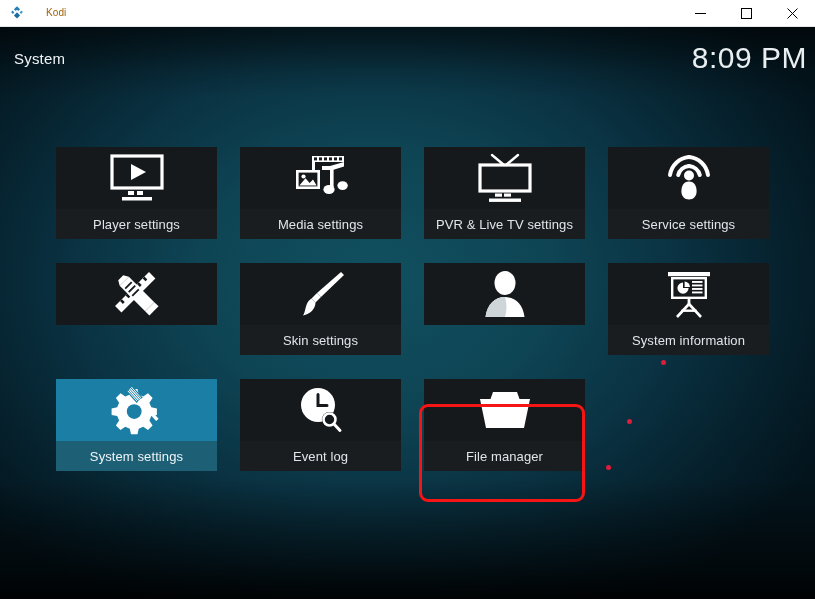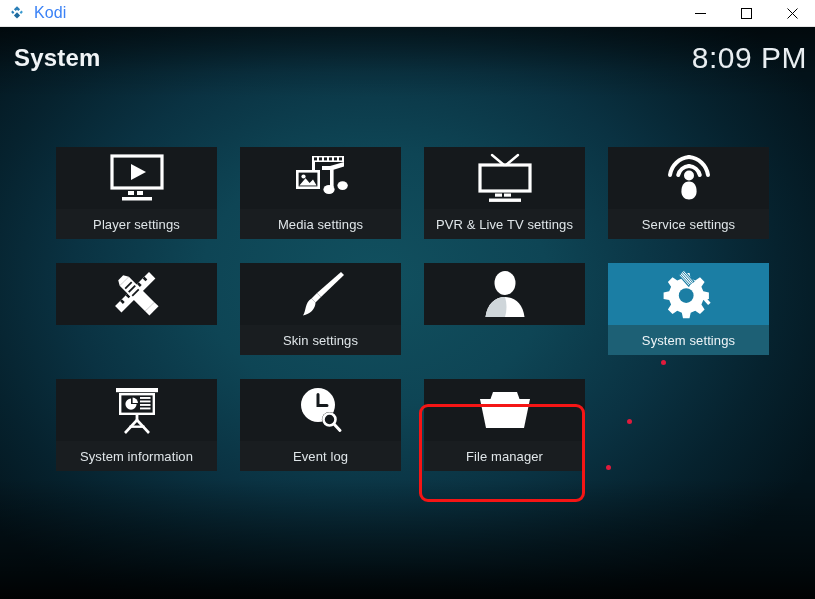--- a/index.html
+++ b/index.html
@@ -30,25 +30,26 @@
     align-items: center;
   }
   .tb-icon {
     width: 16px; height: 16px;
     margin-left: 9px; margin-right: 9px;
     position: relative;
     flex: 0 0 auto;
   }
   .tb-icon svg { display: block; }
   .tb-title {
-    font-size: 16px;
-    color: #3b82f6;
+    font-size: 10px;
+    color: #a16207;
     letter-spacing: 0.1px;
     line-height: 1;
     flex: 0 0 auto;
+    margin-left: 12px;
   }
   .tb-spacer { flex: 1 1 auto; }
   .tb-btn {
     width: 46px; height: 26px;
     display: flex; align-items: center; justify-content: center;
     flex: 0 0 auto;
     color: #000;
   }
   .tb-btn svg { display: block; }
 
@@ -84,22 +85,22 @@
     position: absolute;
     left: 0; top: 0;
     width: 815px; height: 62px;
     z-index: 3;
     display: flex;
     align-items: center;
     justify-content: space-between;
   }
   .page-title {
     margin-left: 14px;
-    font-size: 24px;
-    font-weight: 700;
+    font-size: 15px;
+    font-weight: 400;
     color: #f0f4f6;
     letter-spacing: 0.2px;
   }
   .clock {
     margin-right: 8px;
     font-size: 30px;
     font-weight: 400;
     color: #e9eef1;
     letter-spacing: 0.5px;
   }
@@ -310,56 +311,56 @@
       <div class="tile">
         <div class="tile-icon-area">
           <svg width="48" height="50" viewBox="0 0 48 50">
             <ellipse cx="24" cy="14" rx="10.5" ry="12" fill="#fff"></ellipse>
             <path d="M24 28 C34 28 42 35 43.5 48 L4.5 48 C6 35 14 28 24 28 Z" fill="#fff"></path>
             <path d="M24 28 C26 34 26 42 24 48 L4.5 48 C6 35 14 28 24 28 Z" fill="#cfd6da"></path>
           </svg>
         </div>
       </div>
 
-      <div class="tile selected">
-        <div class="tile-icon-area">
-          <svg width="54" height="50" viewBox="0 0 54 50">
-            <path d="M21 4 L27.5 4 L28.7 9.6 L33.2 11.5 L38 8.3 L42.6 12.9 L39.4 17.7 L41.3 22.2 L46.9 23.4 L46.9 29.9 L41.3 31.1 L39.4 35.6 L42.6 40.4 L38 45 L33.2 41.8 L28.7 43.7 L27.5 49.3 L21 49.3 L19.8 43.7 L15.3 41.8 L10.5 45 L5.9 40.4 L9.1 35.6 L7.2 31.1 L1.6 29.9 L1.6 23.4 L7.2 22.2 L9.1 17.7 L5.9 12.9 L10.5 8.3 L15.3 11.5 L19.8 9.6 Z" fill="#fff"></path>
-            <circle cx="24.2" cy="26.6" r="7.4" fill="#1b7ea4"></circle>
-            <g transform="rotate(-42 34 20)">
-              <rect x="30.5" y="-2" width="7" height="15" fill="#fff" stroke="#1b7ea4" stroke-width="1.1"></rect>
-              <path d="M32.2 -2 L32.2 13 M34 -2 L34 13 M35.8 -2 L35.8 13" stroke="#1b7ea4" stroke-width="0.9"></path>
-              <rect x="31.6" y="13" width="4.8" height="4" fill="#fff"></rect>
-              <rect x="32.3" y="17" width="3.4" height="23" fill="#fff"></rect>
-            </g>
-          </svg>
-        </div>
-        <div class="tile-label">System settings</div>
-      </div>
-
       <div class="tile">
         <div class="tile-icon-area">
           <svg width="52" height="50" viewBox="0 0 52 50">
             <rect x="5" y="3" width="42" height="4.2" fill="#fff"></rect>
             <rect x="8" y="8" width="36" height="22" fill="#fff"></rect>
             <rect x="10.4" y="10.4" width="31.2" height="17.2" fill="#15191c"></rect>
             <path d="M20 13.5 A5.6 5.6 0 1 0 25.6 19.1 L20 19.1 Z" fill="#fff"></path>
             <path d="M21.6 12.6 A5.6 5.6 0 0 1 27 18 L21.6 18 Z" fill="#fff"></path>
             <rect x="29" y="12" width="10.5" height="1.9" fill="#fff"></rect>
             <rect x="29" y="15.5" width="10.5" height="1.9" fill="#fff"></rect>
             <rect x="29" y="19" width="10.5" height="1.9" fill="#fff"></rect>
             <rect x="29" y="22.5" width="10.5" height="1.9" fill="#fff"></rect>
             <rect x="24.6" y="30" width="2.8" height="7" fill="#fff"></rect>
             <path d="M26 35 L14 48 M26 35 L38 48" stroke="#fff" stroke-width="2.6" fill="none"></path>
             <rect x="18.5" y="40.5" width="15" height="2.4" fill="#fff"></rect>
           </svg>
         </div>
         <div class="tile-label">System information</div>
       </div>
 
+      <div class="tile selected">
+        <div class="tile-icon-area">
+          <svg width="54" height="50" viewBox="0 0 54 50">
+            <path d="M21 4 L27.5 4 L28.7 9.6 L33.2 11.5 L38 8.3 L42.6 12.9 L39.4 17.7 L41.3 22.2 L46.9 23.4 L46.9 29.9 L41.3 31.1 L39.4 35.6 L42.6 40.4 L38 45 L33.2 41.8 L28.7 43.7 L27.5 49.3 L21 49.3 L19.8 43.7 L15.3 41.8 L10.5 45 L5.9 40.4 L9.1 35.6 L7.2 31.1 L1.6 29.9 L1.6 23.4 L7.2 22.2 L9.1 17.7 L5.9 12.9 L10.5 8.3 L15.3 11.5 L19.8 9.6 Z" fill="#fff"></path>
+            <circle cx="24.2" cy="26.6" r="7.4" fill="#1b7ea4"></circle>
+            <g transform="rotate(-42 34 20)">
+              <rect x="30.5" y="-2" width="7" height="15" fill="#fff" stroke="#1b7ea4" stroke-width="1.1"></rect>
+              <path d="M32.2 -2 L32.2 13 M34 -2 L34 13 M35.8 -2 L35.8 13" stroke="#1b7ea4" stroke-width="0.9"></path>
+              <rect x="31.6" y="13" width="4.8" height="4" fill="#fff"></rect>
+              <rect x="32.3" y="17" width="3.4" height="23" fill="#fff"></rect>
+            </g>
+          </svg>
+        </div>
+        <div class="tile-label">System settings</div>
+      </div>
+
       <div class="tile">
         <div class="tile-icon-area">
           <svg width="52" height="50" viewBox="0 0 52 50">
             <circle cx="23" cy="20" r="17" fill="#fff"></circle>
             <path d="M23 9.5 L23 20.5 L32 20.5" stroke="#15191c" stroke-width="3" fill="none" stroke-linecap="round"></path>
             <circle cx="34.5" cy="34.5" r="7.6" fill="#15191c"></circle>
             <circle cx="34.5" cy="34.5" r="6" fill="none" stroke="#fff" stroke-width="2.6"></circle>
             <path d="M39.2 39.2 L45 45.5" stroke="#fff" stroke-width="3" stroke-linecap="round"></path>
           </svg>
         </div>

